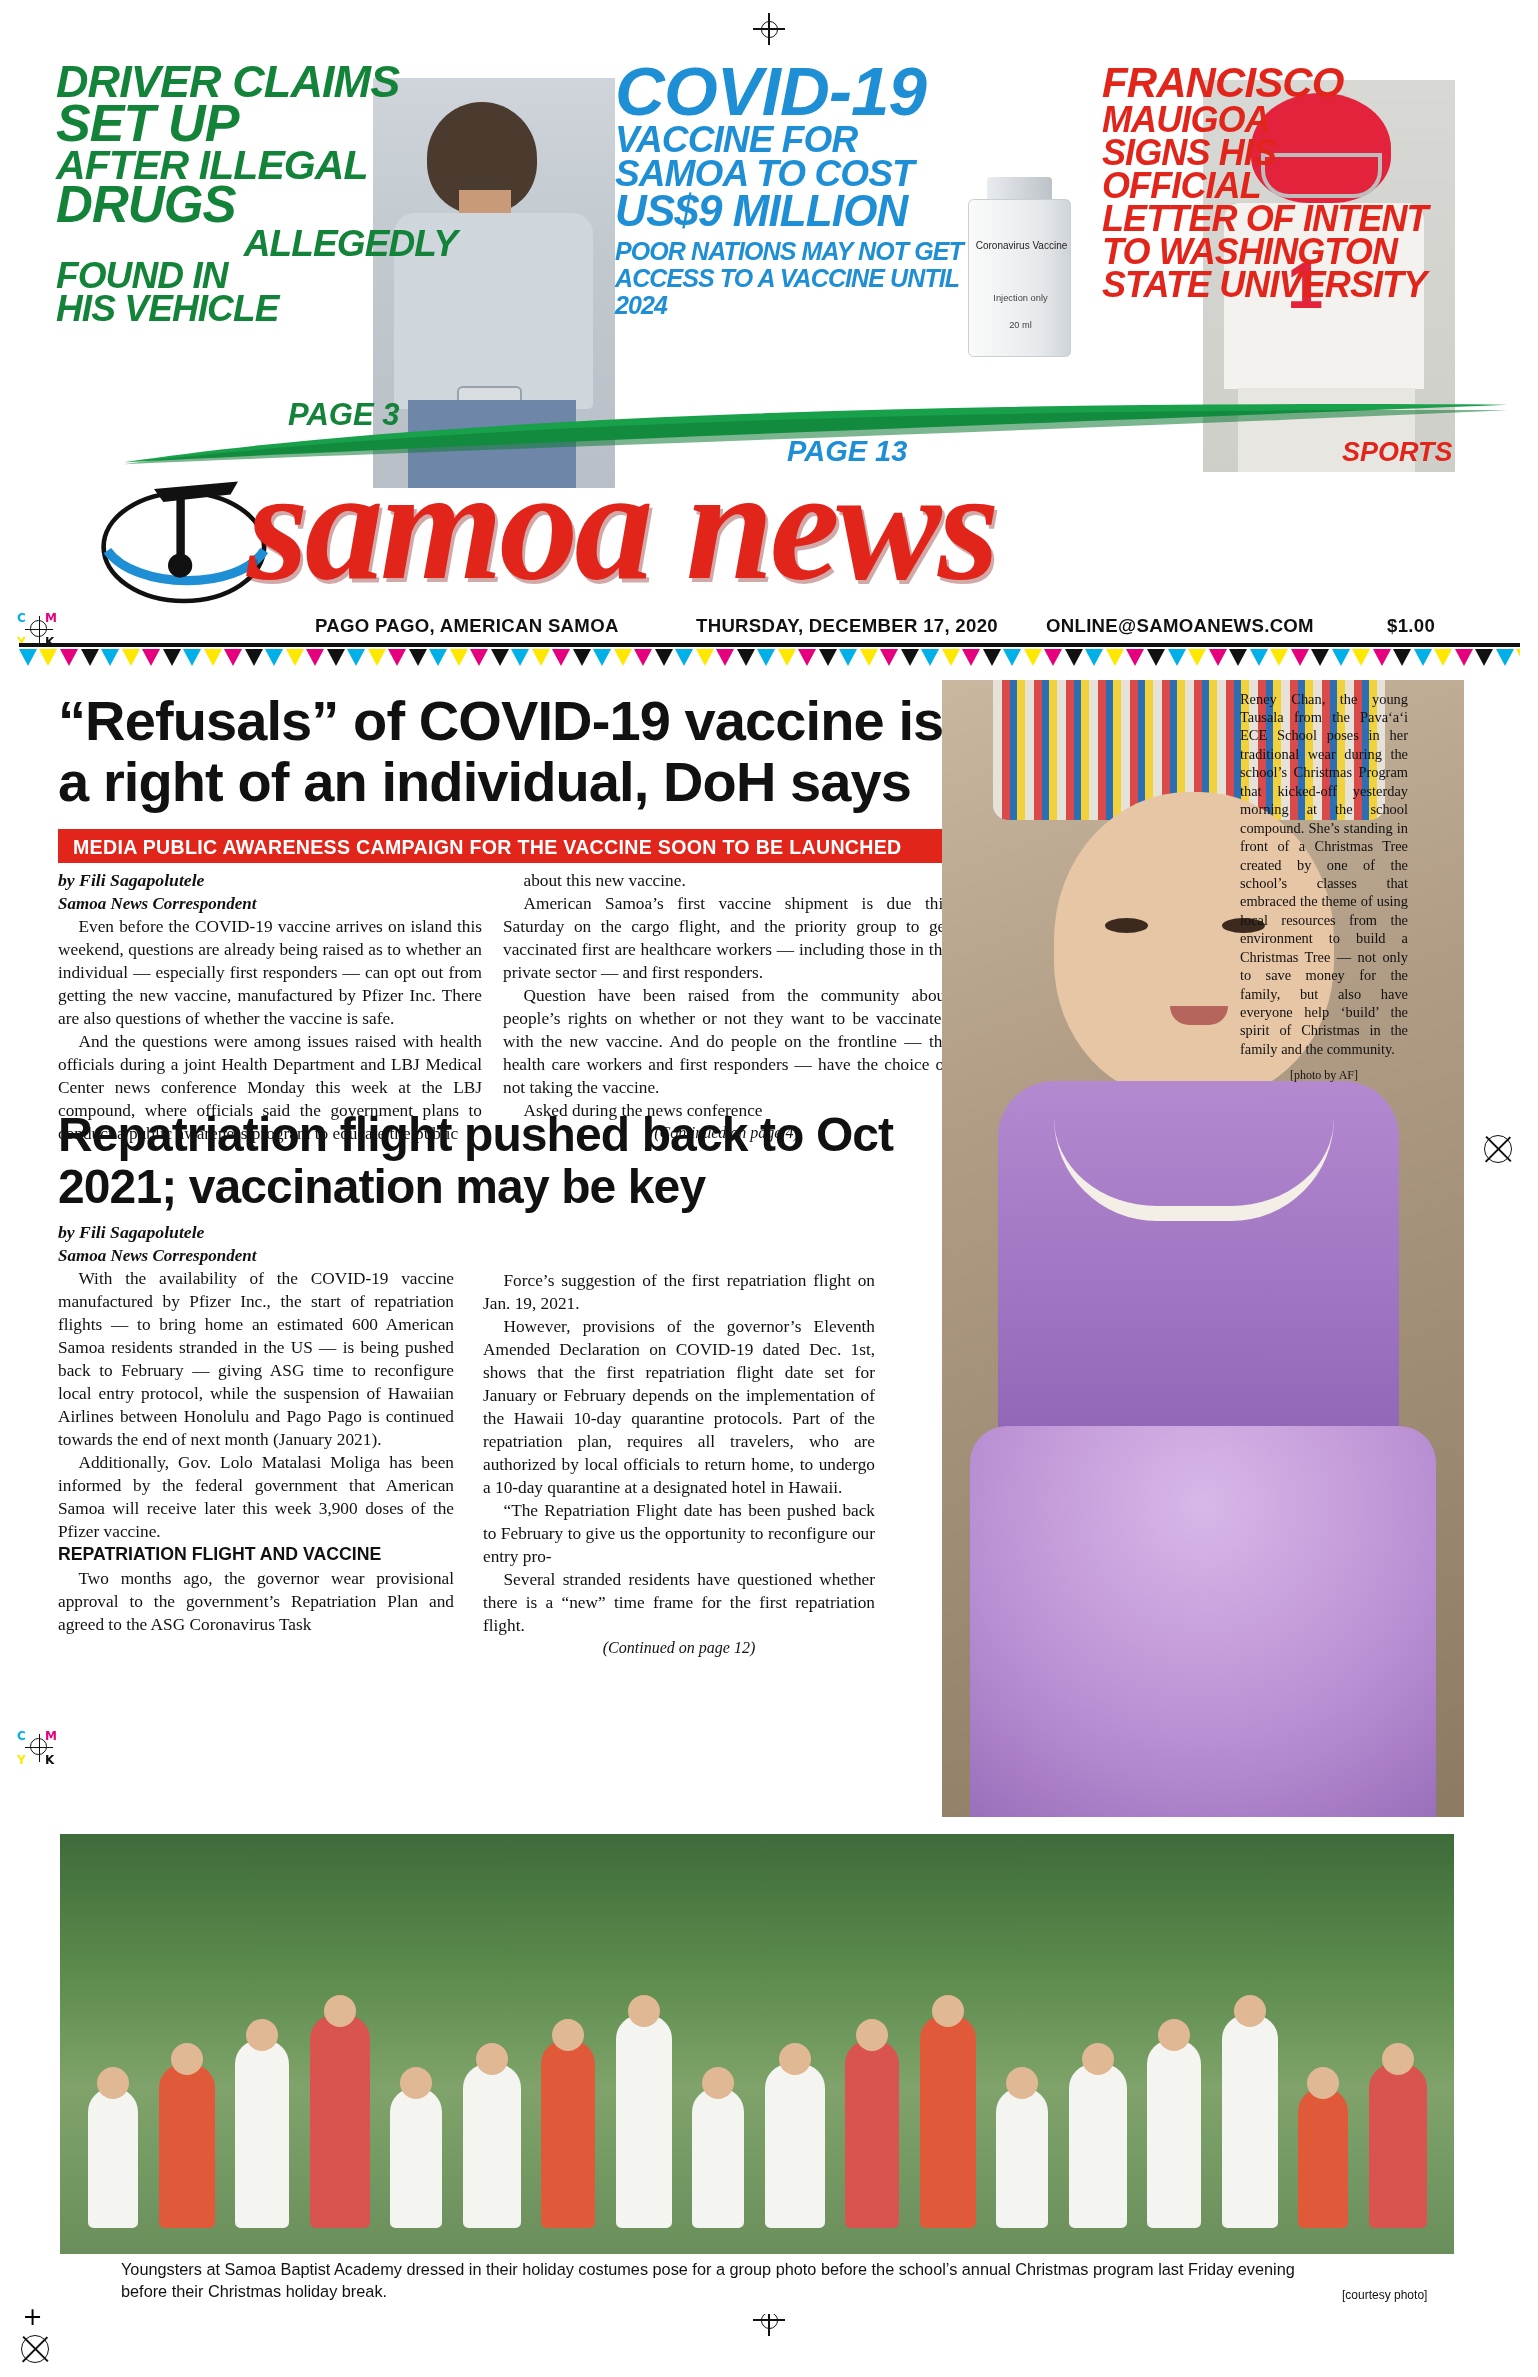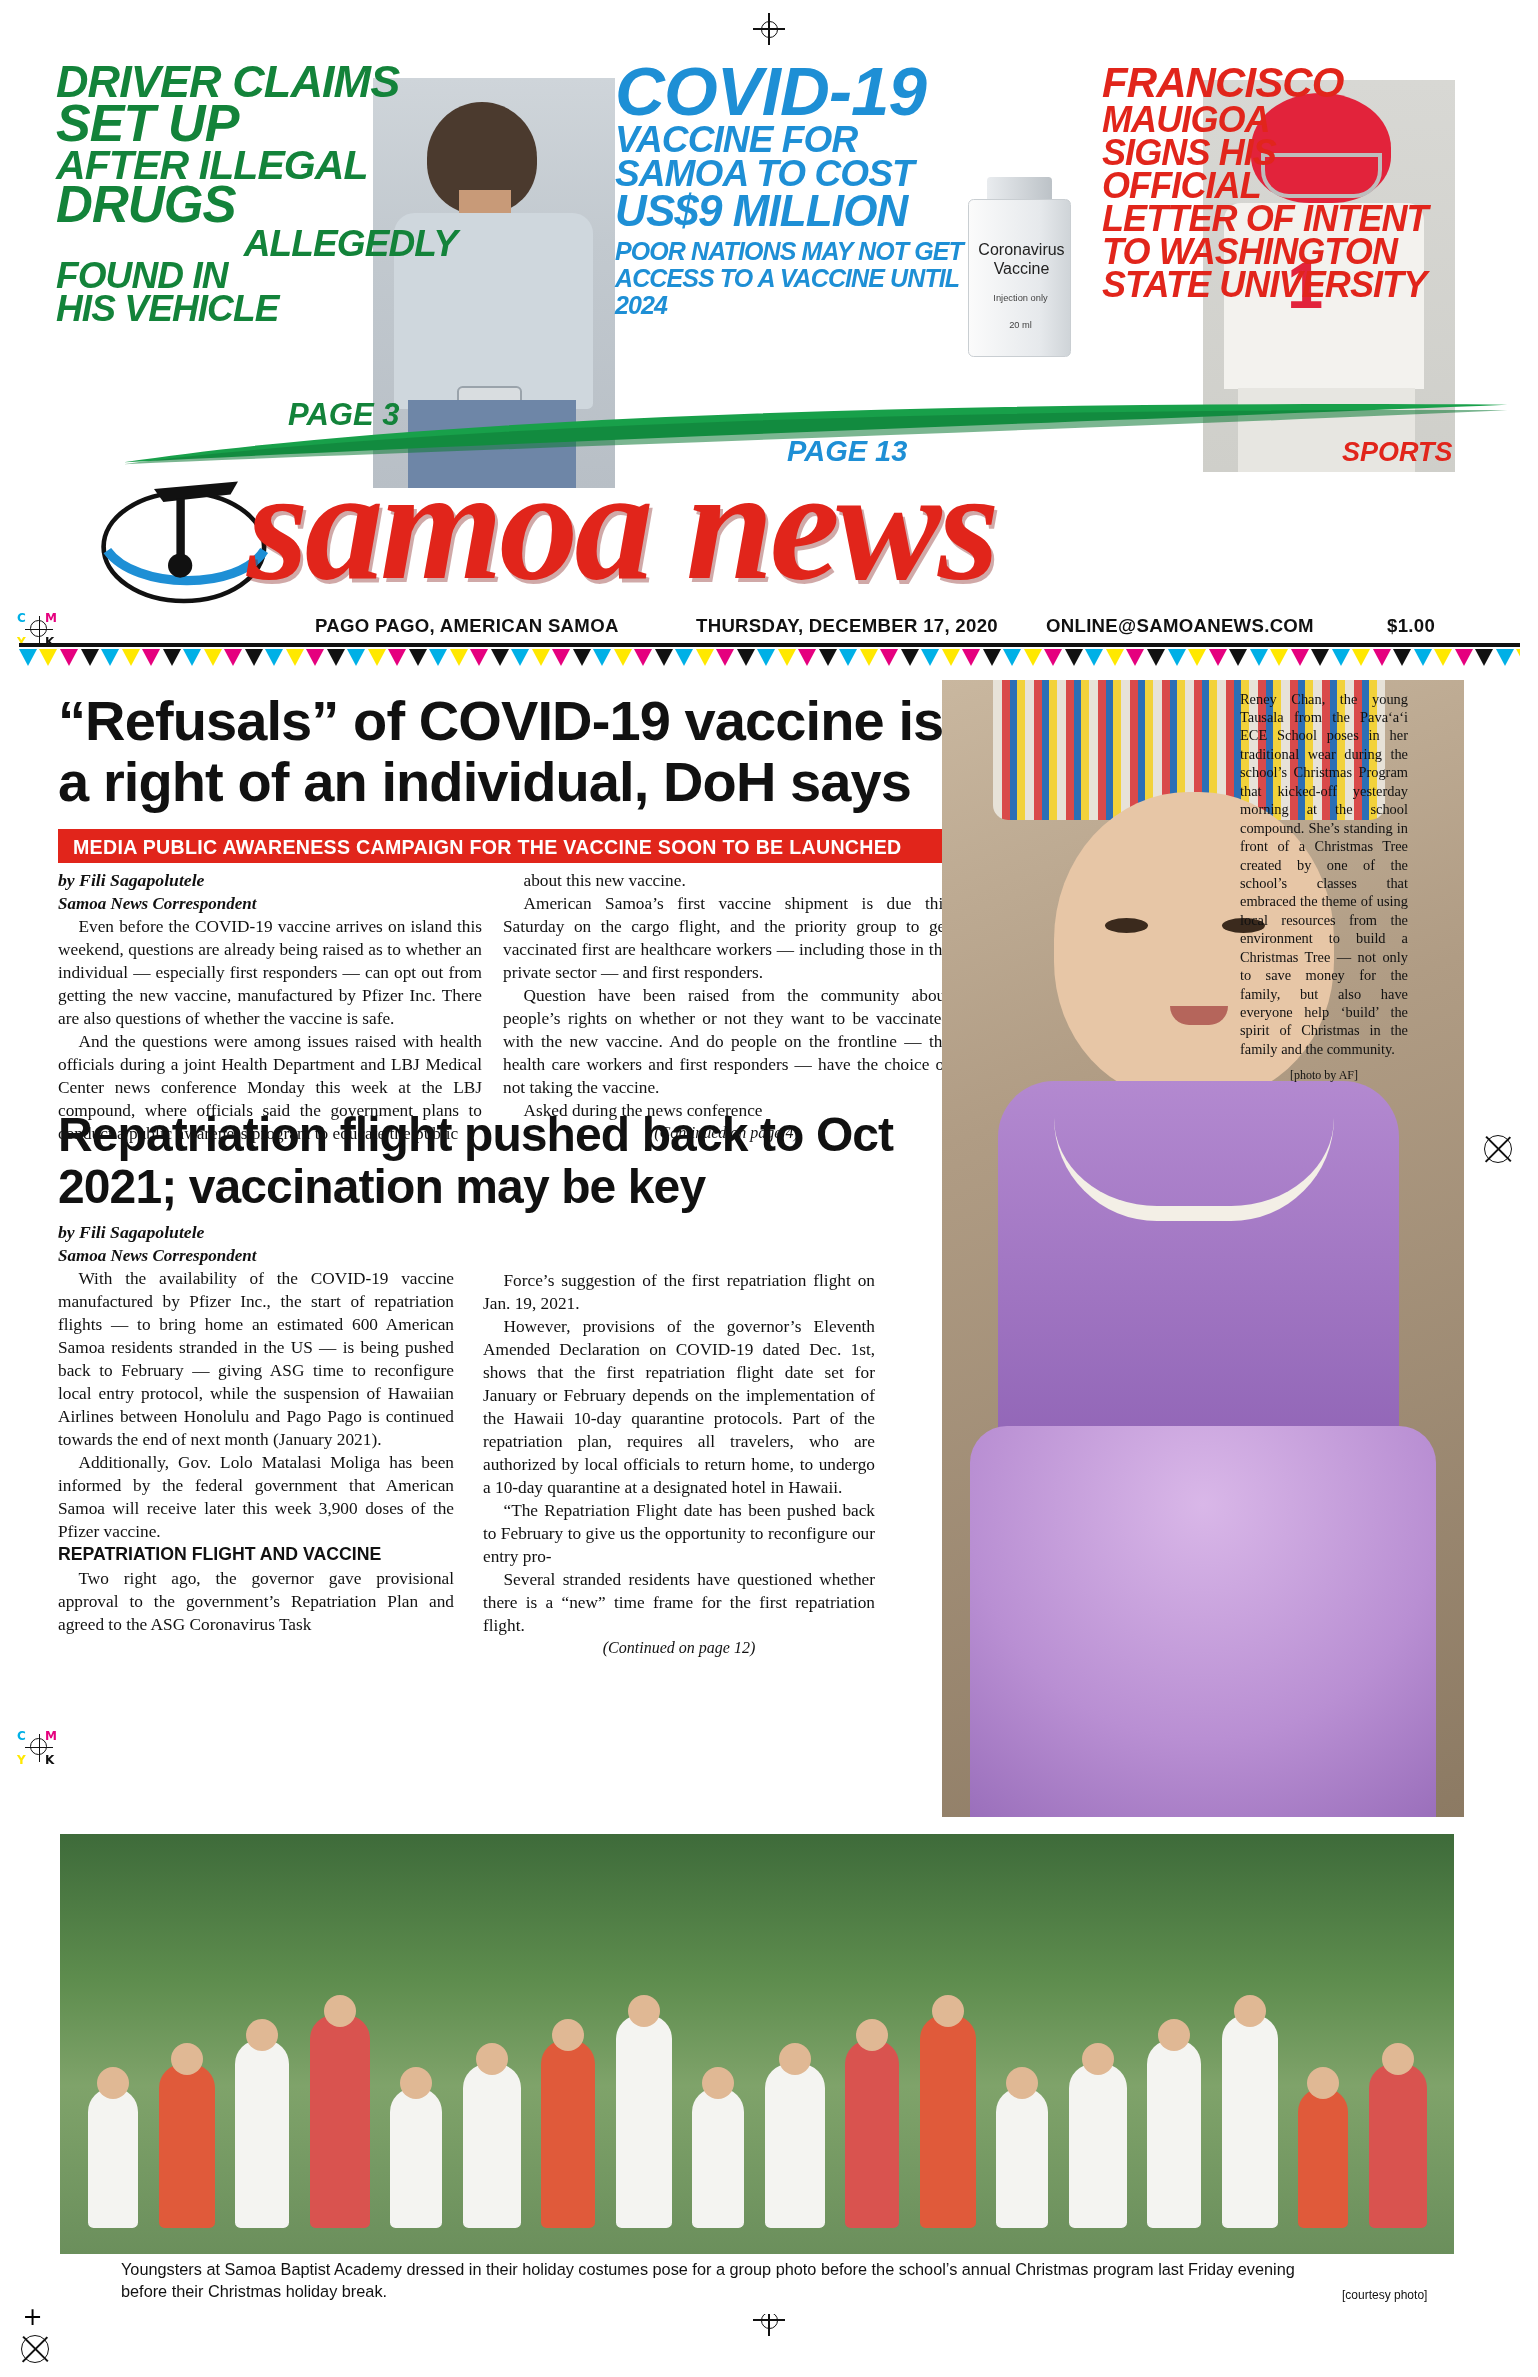--- a/index.html
+++ b/index.html
@@ -101,21 +101,21 @@
   .ph-man .cuffs { position:absolute; left:84px; top:308px; width:65px; height:24px;
     background:#d9dde0; border:2.8px solid #9aa3ab; border-radius:5.6px;}
 
   .ph-vial { position:absolute; left:942px; top:121px; width:168px; height:233px; }
   .ph-vial .body { position:absolute; left:26px; top:37px; width:103px; height:158px;
     background:linear-gradient(90deg,#fbfbfb,#e6e9ec 70%,#cfd4d8);
     border:1.9px solid #c9ced2; border-radius:5.6px; }
   .ph-vial .cap { position:absolute; left:45px; top:15px; width:65px; height:32px;
     background:linear-gradient(90deg,#e9ecef,#bcc2c7); border-radius:3.7px; }
   .ph-vial .lbl { position:absolute; left:28px; top:78px; width:103px;
-    font-family:"Liberation Sans", sans-serif; font-size:16px; color:#222; text-align:center; line-height:1.2;}
+    font-family:"Liberation Sans", sans-serif; font-size:10px; color:#222; text-align:center; line-height:1.2;}
   .ph-vial .lbl2 { position:absolute; left:28px; top:131px; width:101px;
     font-family:"Liberation Sans", sans-serif; font-size:9.3px; color:#444; text-align:center;}
   .ph-vial .lbl3 { position:absolute; left:28px; top:158px; width:101px;
     font-family:"Liberation Sans", sans-serif; font-size:9.3px; color:#444; text-align:center;}
 
   .ph-player { position:absolute; left:1203px; top:39px; width:252px; height:392px;
     background:linear-gradient(#d8d8d4,#cfcfca); overflow:hidden; }
   .ph-player .helmet { position:absolute; left:48px; top:13px; width:140px; height:110px;
     background:#e2233b; border-radius:50% 50% 42% 42%; }
   .ph-player .facemask { position:absolute; left:58px; top:73px; width:121px; height:45px;
@@ -434,21 +434,21 @@
     </div>
 
     <div class="headline2">Repatriation flight pushed back to Oct 2021; vaccination may be key</div>
 
     <div class="col s2c1">
       <div class="byline">by Fili Sagapolutele</div>
       <div class="byline2">Samoa News Correspondent</div>
       <p>With the availability of the COVID-19 vaccine manufactured by Pfizer Inc., the start of repatriation flights — to bring home an estimated 600 American Samoa residents stranded in the US — is being pushed back to February — giving ASG time to reconfigure local entry protocol, while the suspension of Hawaiian Airlines between Honolulu and Pago Pago is continued towards the end of next month (January 2021).</p>
       <p>Additionally, Gov. Lolo Matalasi Moliga has been informed by the federal government that American Samoa will receive later this week 3,900 doses of the Pfizer vaccine.</p>
       <p class="subhead">REPATRIATION FLIGHT AND VACCINE</p>
-      <p>Two right ago, the governor gave provisional approval to the government’s Repatriation Plan and agreed to the ASG Coronavirus Task</p>
+      <p>Two months ago, the governor wear provisional approval to the government’s Repatriation Plan and agreed to the ASG Coronavirus Task</p>
     </div>
     <div class="col s2c2">
       <p>Force’s suggestion of the first repatriation flight on Jan. 19, 2021.</p>
       <p>However, provisions of the governor’s Eleventh Amended Declaration on COVID-19 dated Dec. 1st, shows that the first repatriation flight date set for January or February depends on the implementation of the Hawaii 10-day quarantine protocols. Part of the repatriation plan, requires all travelers, who are authorized by local officials to return home, to undergo a 10-day quarantine at a designated hotel in Hawaii.</p>
       <p>“The Repatriation Flight date has been pushed back to February to give us the opportunity to reconfigure our entry pro-</p>
       <p>Several stranded residents have questioned whether there is a “new” time frame for the first repatriation flight.</p>
       <p class="contd">(Continued on page 12)</p>
     </div>
 
     <div class="photo-girl">

